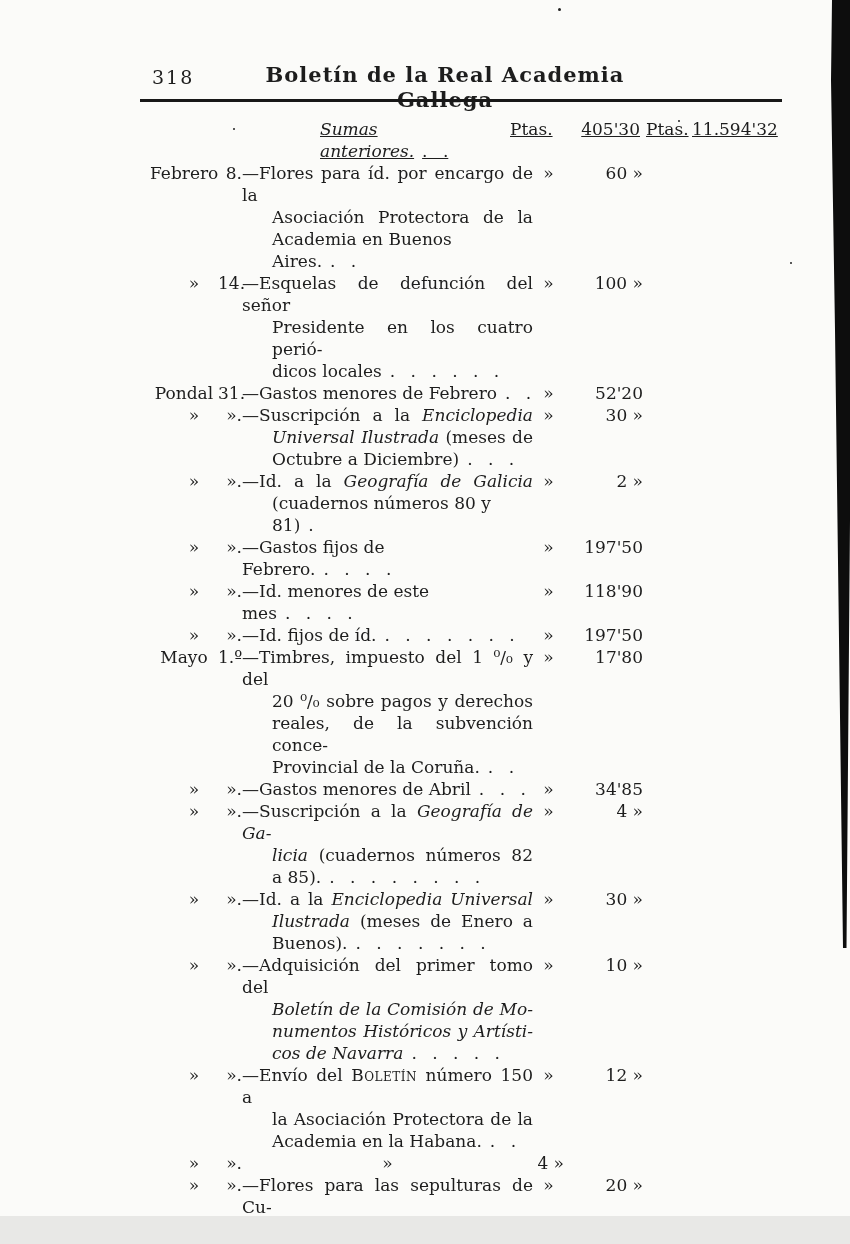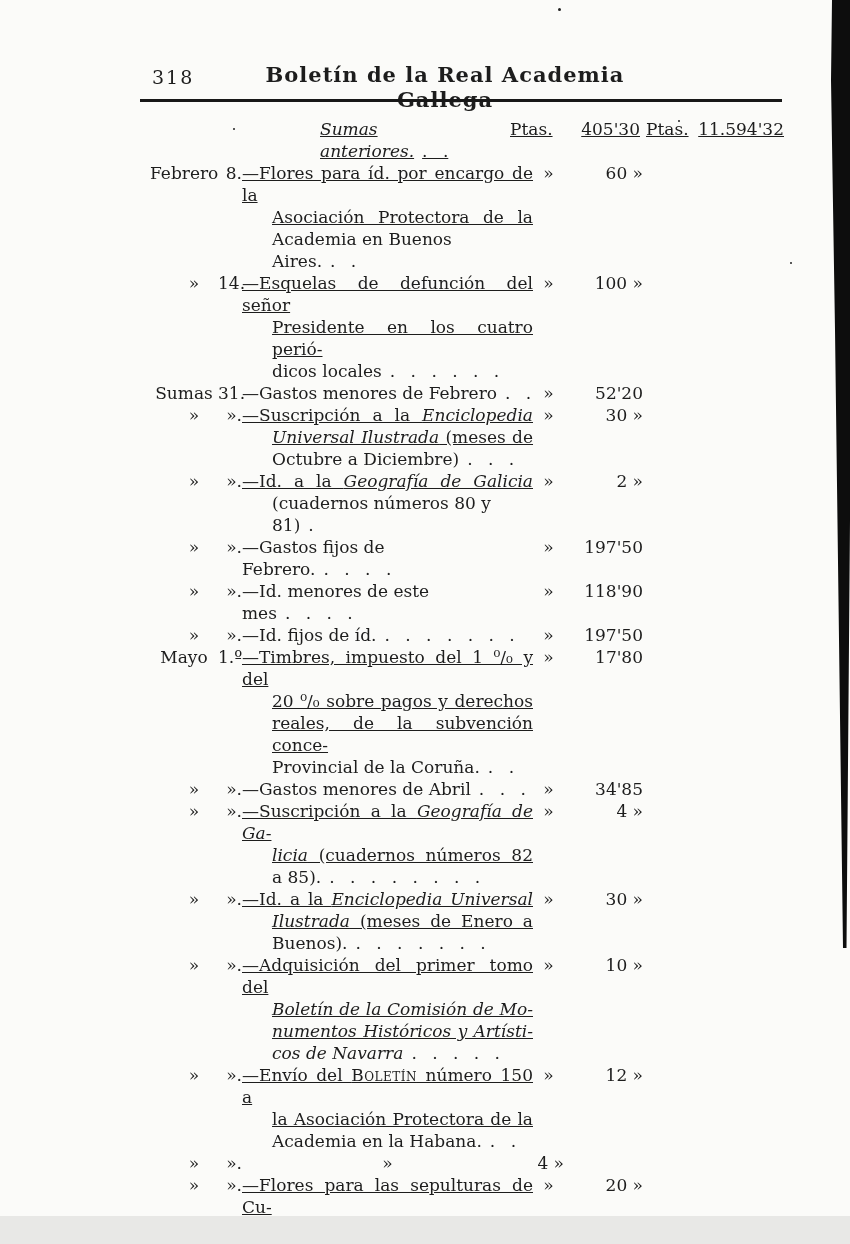--- a/index.html
+++ b/index.html
@@ -29,30 +29,30 @@
   
   .content{position:absolute;left:0;top:118px;width:850px;}
   .line,.cell{line-height:22px;}
   
   .sumrow{display:flex;padding-left:320px;text-decoration:underline;}
   .sumrow .slabel{width:190px;}
   .sumrow .ital{font-style:italic;}
   .sumrow .unit1{width:52px;}
   .sumrow .amt1{width:78px;text-align:right;}
   .sumrow .unit2{width:46px;padding-left:6px;}
-  .sumrow .amt2{width:92px;text-align:right;}
+  .sumrow .amt2{width:92px;}
   
   .row{display:grid;grid-template-columns:68px 24px 291px 31px 79px;padding-left:150px;}
   .row:nth-child(18){margin-top:6px;}
   .cell.month{text-align:center;}
   .cell.month.ditto{padding-left:20px;}
   .cell.day{text-align:right;}
   .cell.desc{padding-left:30px;}
   .cell.desc .line.first{margin-left:-30px;}
-  .cell.desc .line.justify{text-align:justify;text-align-last:justify;text-decoration:underline;}
+  .cell.desc .line.justify{text-align:justify;text-align-last:justify;}
   .cell.mark{text-align:center;}
   .cell.amount{text-align:right;}
   .leader{word-spacing:10px;padding-left:8px;white-space:nowrap;}
   .sc{font-variant:small-caps;letter-spacing:.5px;}
   
   .scan-bar{position:absolute;top:0;left:826px;width:24px;height:1000px;}
   .speck{position:absolute;background:#222;border-radius:50%;}
 </style>
 </head>
 <body>
@@ -90,21 +90,21 @@
           <div class="cell day">14.</div>
           <div class="cell desc">
             <div class="line first justify"><span>—Esquelas de defunción del señor</span></div>
             <div class="line justify"><span>Presidente en los cuatro perió-</span></div>
             <div class="line"><span>dicos locales</span><span class="leader">. . . . . .</span></div>
           </div>
           <div class="cell mark">»</div>
           <div class="cell amount">100 »</div>
         </div>
         <div class="row">
-          <div class="cell month">Sumas</div>
+          <div class="cell month">Pondal</div>
           <div class="cell day">31.</div>
           <div class="cell desc">
             <div class="line first"><span>—Gastos menores de Febrero</span><span class="leader">. .</span></div>
           </div>
           <div class="cell mark">»</div>
           <div class="cell amount">52'20</div>
         </div>
         <div class="row">
           <div class="cell month ditto">»</div>
           <div class="cell day">».</div>

